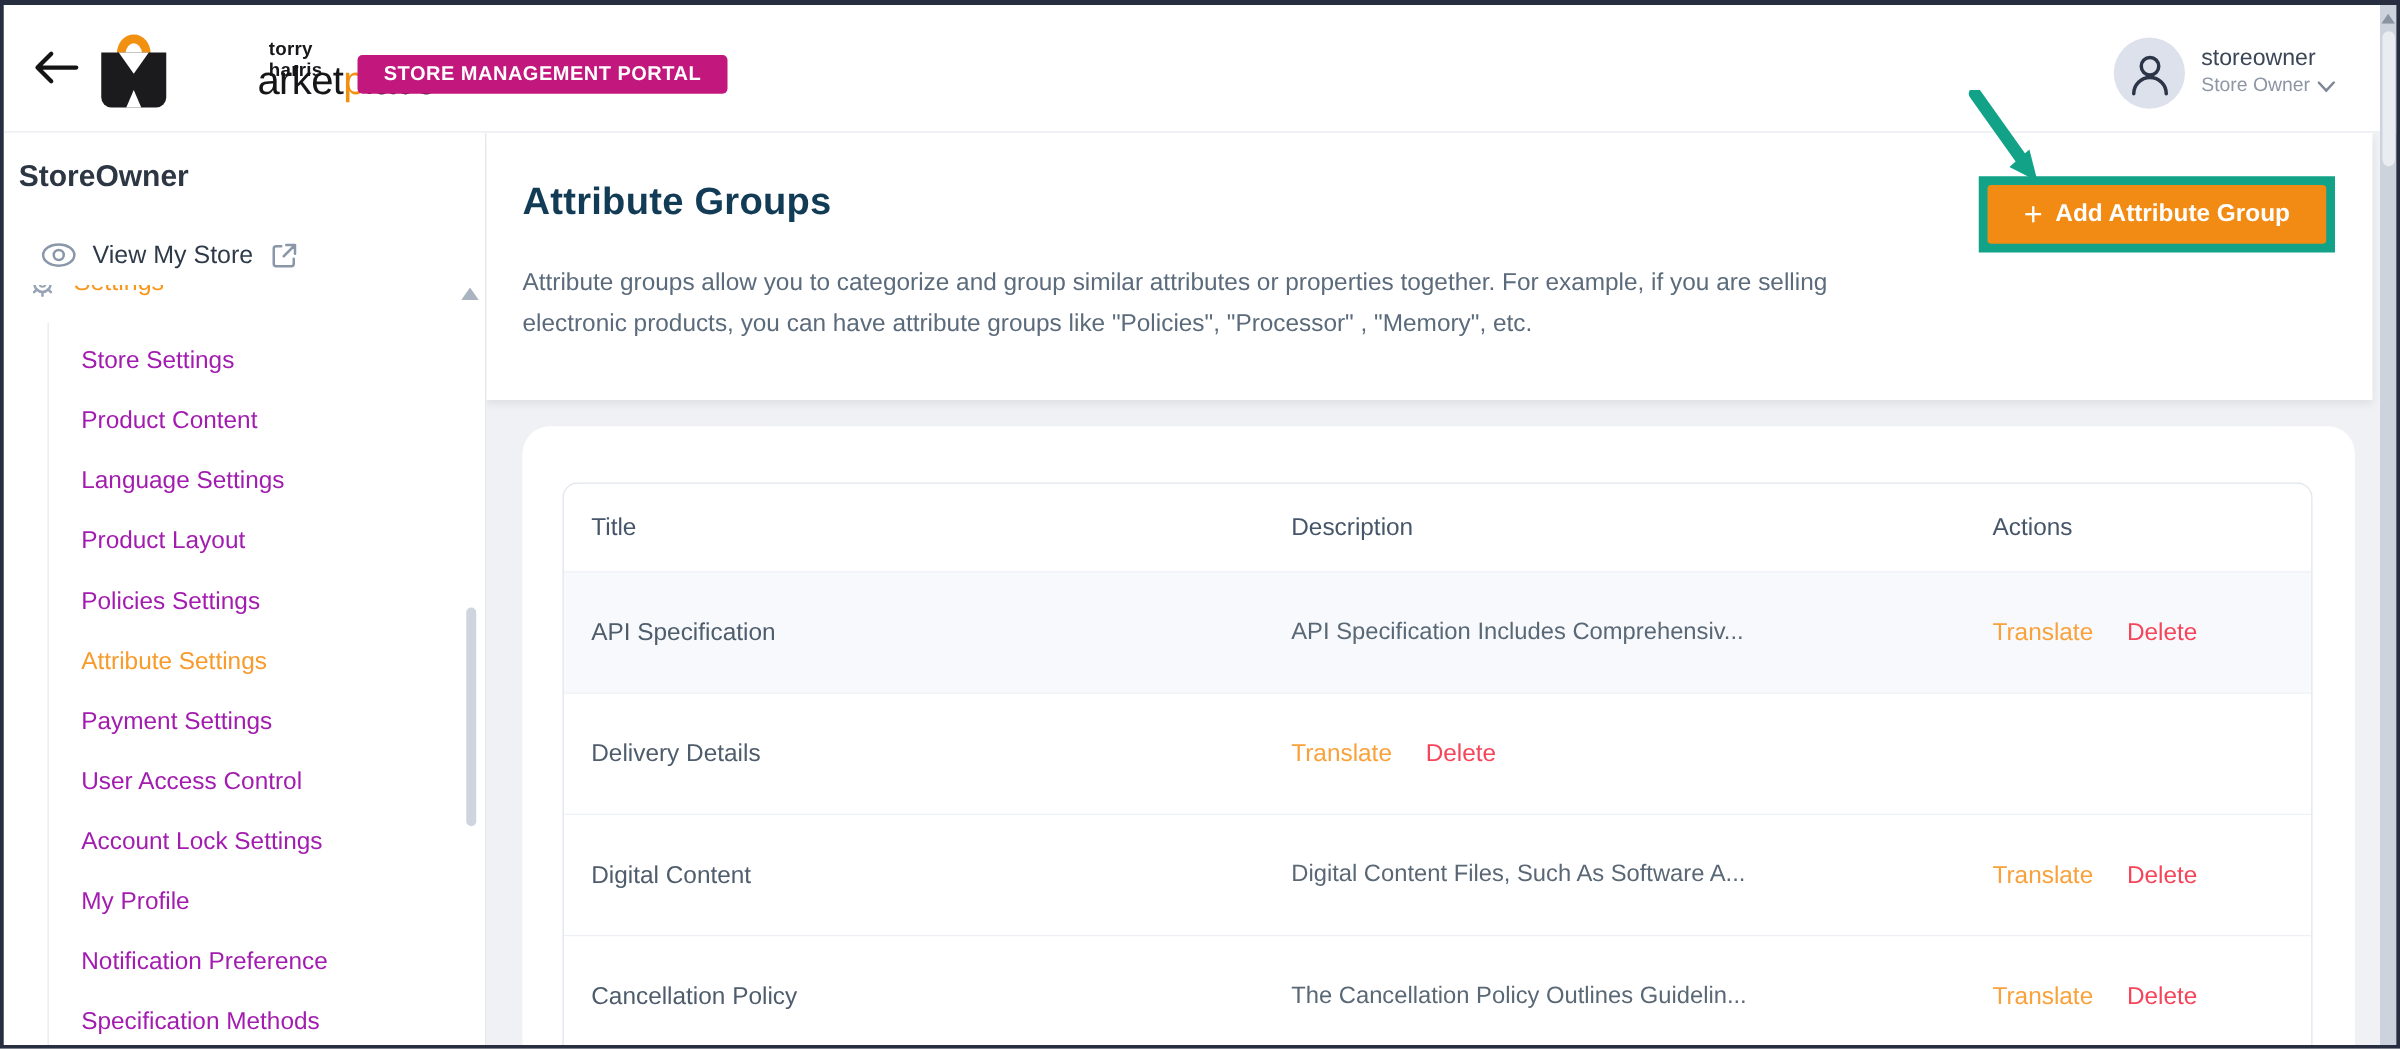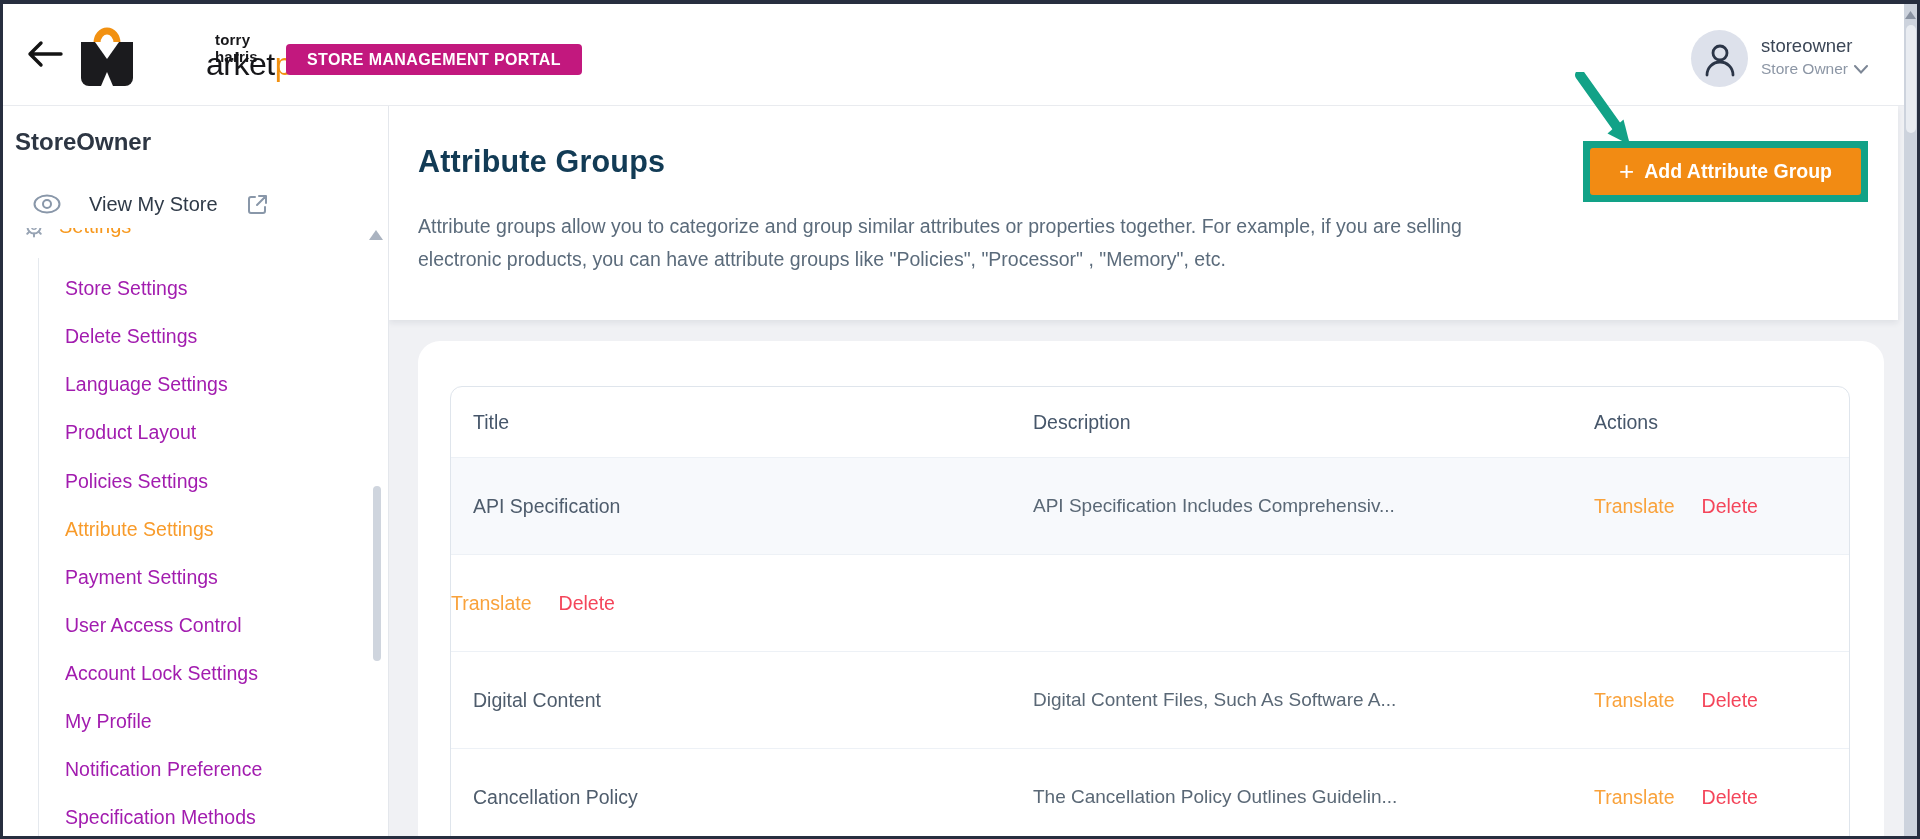--- a/index.html
+++ b/index.html
@@ -31,21 +31,21 @@
   .user-name{ position:absolute; left:1758px; top:31px; font-size:18.5px; color:#3b4656; }
   .user-role{ position:absolute; left:1758px; top:56px; font-size:15.5px;
     color:#8c96a5; display:flex; align-items:center; gap:6px; cursor:pointer; }
 
   
   .sidebar{ position:absolute; left:0; top:102px; width:386px; bottom:0;
     background:#fff; border-right:1px solid #e4e7ec; z-index:20; }
   .sidebar-title{ position:absolute; left:12px; top:22px; font-size:24px;
     font-weight:700; color:#2d3643; }
   .view-store{ position:absolute; left:30px; top:82px; height:32px; display:flex;
-    align-items:center; gap:28px; cursor:pointer; }
+    align-items:center; gap:13px; cursor:pointer; }
   .view-store .label{ font-size:20px; color:#2f3a48; }
   .settings-clip{ position:absolute; left:20px; top:122px; width:230px;
     height:26px; overflow:hidden; }
   .settings-inner{ position:absolute; left:0; top:-13px; display:flex;
     align-items:center; gap:14px; }
   .settings-inner .label{ font-size:20px; color:#f7981d; }
   .scroll-up-tri{ position:absolute; left:366px; top:124px; }
   .indent-line{ position:absolute; left:35px; top:152px; bottom:0; width:1px;
     background:#e5e9ee; }
   .nav-item{ position:absolute; left:62px; font-size:19.5px; color:#a21caf;
@@ -165,21 +165,21 @@
       </div>
     </div>
 
     <svg class="scroll-up-tri" width="14" height="10" viewBox="0 0 14 10">
       <polygon points="7,0 14,10 0,10" fill="#aab3c0"></polygon>
     </svg>
 
     <div class="indent-line"></div>
 
     <div class="nav-item" style="top:169px">Store Settings</div>
-    <div class="nav-item" style="top:217px">Delete Settings</div>
+    <div class="nav-item" style="top:217px">Product Content</div>
     <div class="nav-item" style="top:265px">Language Settings</div>
     <div class="nav-item" style="top:313px">Product Layout</div>
     <div class="nav-item" style="top:362px">Policies Settings</div>
     <div class="nav-item active" style="top:410px">Attribute Settings</div>
     <div class="nav-item" style="top:458px">Payment Settings</div>
     <div class="nav-item" style="top:506px">User Access Control</div>
     <div class="nav-item" style="top:554px">Account Lock Settings</div>
     <div class="nav-item" style="top:602px">My Profile</div>
     <div class="nav-item" style="top:650px">Notification Preference</div>
     <div class="nav-item" style="top:698px">Specification Methods</div>
@@ -218,20 +218,21 @@
       <div class="trow tbody-row shaded">
         <div class="cell c-title cell-title">API Specification</div>
         <div class="cell cell-desc">API Specification Includes Comprehensiv...</div>
         <div class="cell actions">
           <span class="link-translate">Translate</span>
           <span class="link-delete">Delete</span>
         </div>
       </div>
 
       <div class="trow tbody-row">
+        <div class="cell c-title cell-title">Delivery Details</div>
         <div class="cell actions">
           <span class="link-translate">Translate</span>
           <span class="link-delete">Delete</span>
         </div>
       </div>
 
       <div class="trow tbody-row">
         <div class="cell c-title cell-title">Digital Content</div>
         <div class="cell cell-desc">Digital Content Files, Such As Software A...</div>
         <div class="cell actions">

